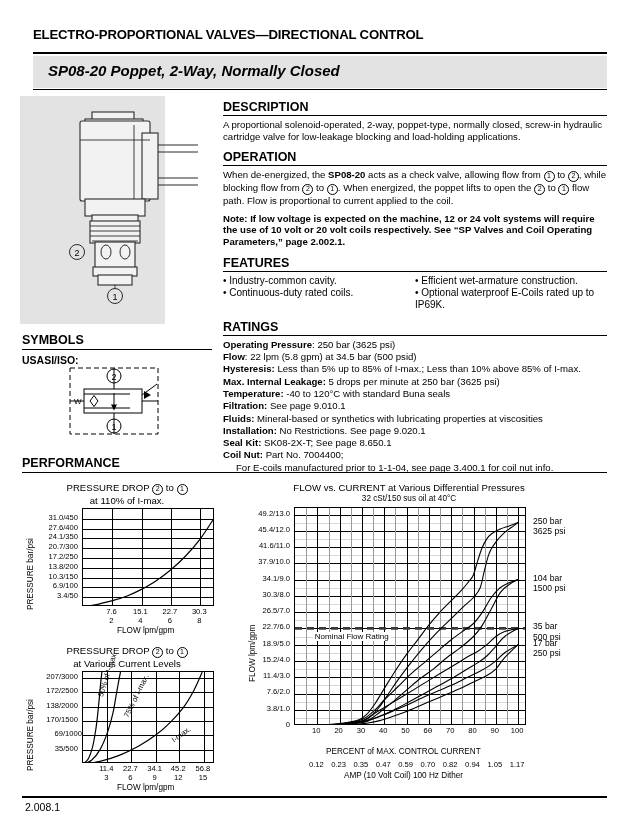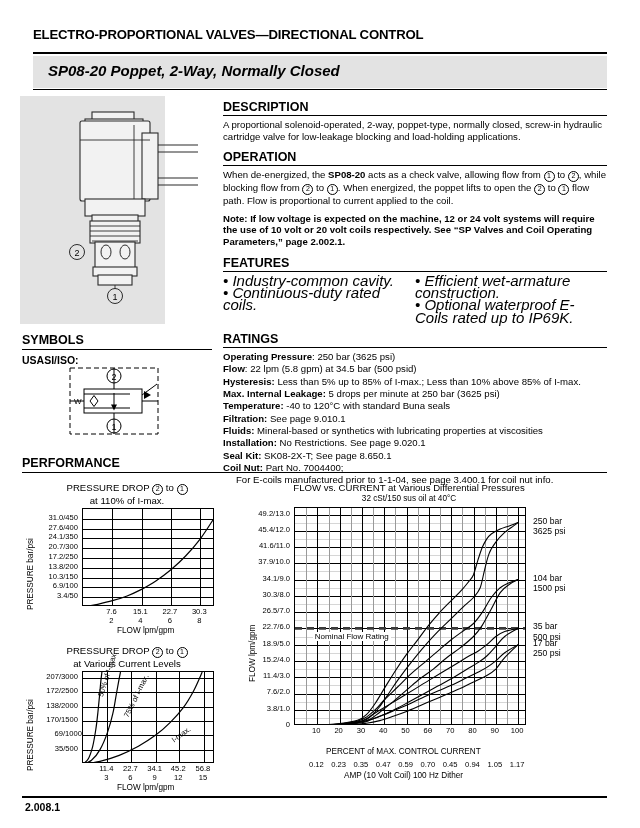--- a/index.html
+++ b/index.html
@@ -62,21 +62,21 @@
   .rhead {
     font-size: 12.5px; font-weight: bold; margin: 0 0 1px 0;
     letter-spacing: 0px;
   }
   .rhead-rule { height: 1px; background: #000; margin-bottom: 3px; }
   .rbody { font-size: 9.6px; line-height: 11.6px; margin-bottom: 8px; }
   .rbody p { margin: 0; }
   .tight { margin-bottom: 6px; }
   b { font-weight: bold; }
 
-  .feat-grid { display: flex; font-size: 15px; line-height: 12.4px; font-style: italic; }
+  .feat-grid { display: flex; font-size: 10px; line-height: 12.4px; }
   .feat-col { width: 50%; }
 
   .ratings { font-size: 9.6px; line-height: 12.3px; }
   .ratings .ind { padding-left: 13px; display: block; }
 
   
   .chart { position: absolute; }
   .chart-title {
     text-align: center; font-size: 9.6px; line-height: 11.5px;
   }
@@ -115,21 +115,21 @@
     position: absolute; font-size: 8.6px; line-height: 10.5px; white-space: nowrap;
   }
   svg { display: block; }
 
   .footer-rule {
     position: absolute; left: 22px; top: 796px; width: 585px; height: 1.6px;
     background: #000;
   }
   .footer-text {
     position: absolute; left: 25px; top: 801px;
-    font-size: 10.5px; font-weight: bold;
+    font-size: 10.5px; font-weight: normal;
   }
   .circnum {
     display: inline-block; border: 1px solid #000; border-radius: 50%;
     width: 9px; height: 9px; line-height: 8px; text-align: center;
     font-size: 7px; vertical-align: 0px;
   }
 </style>
 </head>
 <body>
 
@@ -437,21 +437,21 @@
       <div class="xlab" style="left: 188.154px; width: 36px; top: 245px;">70</div>
       <div class="xlab" style="left: 210.462px; width: 36px; top: 245px;">80</div>
       <div class="xlab" style="left: 232.769px; width: 36px; top: 245px;">90</div>
       <div class="xlab" style="left: 255.077px; width: 36px; top: 245px;">100</div>
       <div class="xlab" style="left: 54.3077px; width: 36px; top: 279px;">0.12</div>
       <div class="xlab" style="left: 76.6154px; width: 36px; top: 279px;">0.23</div>
       <div class="xlab" style="left: 98.9231px; width: 36px; top: 279px;">0.35</div>
       <div class="xlab" style="left: 121.231px; width: 36px; top: 279px;">0.47</div>
       <div class="xlab" style="left: 143.538px; width: 36px; top: 279px;">0.59</div>
       <div class="xlab" style="left: 165.846px; width: 36px; top: 279px;">0.70</div>
-      <div class="xlab" style="left: 188.154px; width: 36px; top: 279px;">0.45</div>
+      <div class="xlab" style="left: 188.154px; width: 36px; top: 279px;">0.82</div>
       <div class="xlab" style="left: 210.462px; width: 36px; top: 279px;">0.94</div>
       <div class="xlab" style="left: 232.769px; width: 36px; top: 279px;">1.05</div>
       <div class="xlab" style="left: 255.077px; width: 36px; top: 279px;">1.17</div>
       <div class="press-label" style="left: 289px; top: 33.6418px;"><span>250 bar</span><br><span>3625 psi</span></div>
       <div class="press-label" style="left: 289px; top: 90.5821px;"><span>104 bar</span><br><span>1500 psi</span></div>
       <div class="press-label" style="left: 289px; top: 139.388px;"><span>35 bar</span><br><span>500 psi</span></div>
       <div class="press-label" style="left: 289px; top: 155.657px;"><span>17 bar</span><br><span>250 psi</span></div>
     </div>
 
   <div class="footer-rule"></div>

